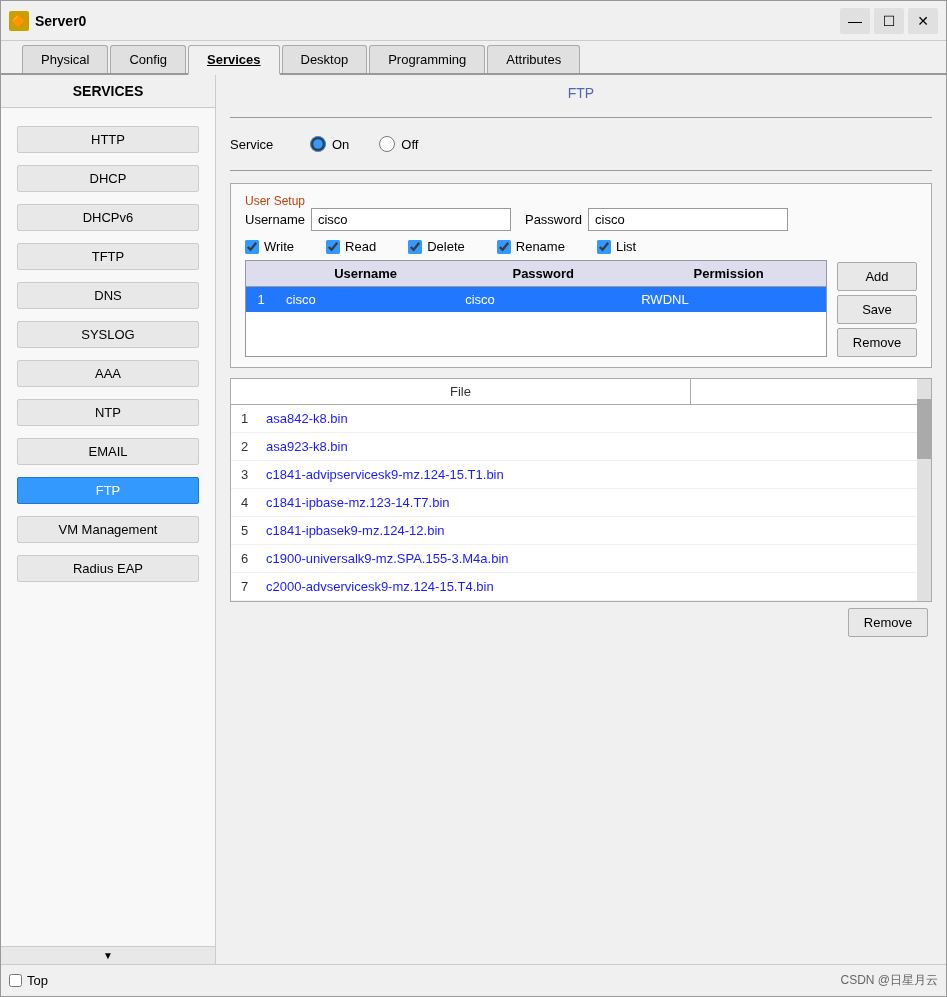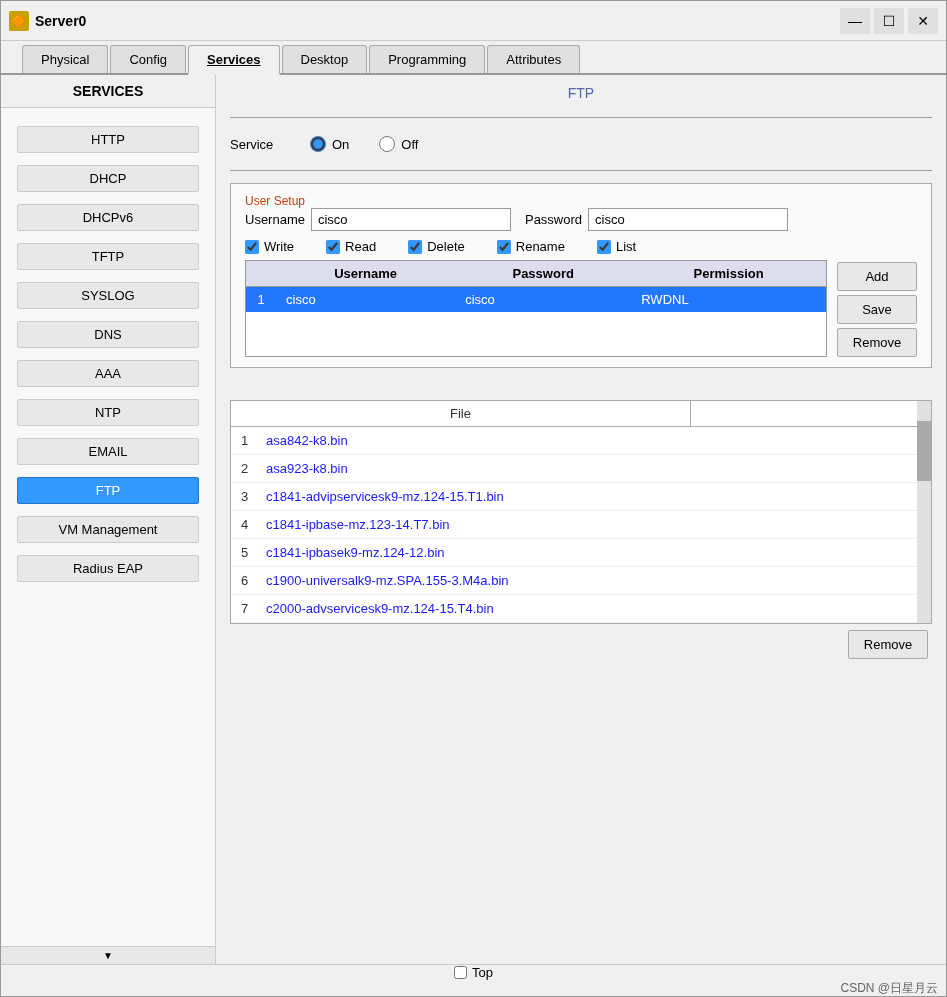--- a/index.html
+++ b/index.html
@@ -377,21 +377,20 @@
 
     
     .bottom-bar {
       height: 32px;
       background: #f0f0f0;
       border-top: 1px solid #ccc;
       display: flex;
       align-items: center;
       padding: 0 8px;
       flex-shrink: 0;
-      flex-direction: column;
     }
     .bottom-checkbox-row {
       display: flex;
       align-items: center;
       gap: 5px;
     }
     .bottom-right-text {
       margin-left: auto;
       font-size: 12px;
       color: #666;
@@ -429,22 +428,22 @@
   <div class="main-content">
 
     <div class="sidebar">
       <div class="sidebar-header">SERVICES</div>
       <div class="sidebar-scroll">
         <div style="height:6px;"></div>
         <div class="sidebar-item">HTTP</div>
         <div class="sidebar-item">DHCP</div>
         <div class="sidebar-item">DHCPv6</div>
         <div class="sidebar-item">TFTP</div>
+        <div class="sidebar-item">DNS</div>
         <div class="sidebar-item">SYSLOG</div>
-        <div class="sidebar-item">DNS</div>
         <div class="sidebar-item">AAA</div>
         <div class="sidebar-item">NTP</div>
         <div class="sidebar-item">EMAIL</div>
         <div class="sidebar-item active">FTP</div>
         <div class="sidebar-item">VM Management</div>
         <div class="sidebar-item">Radius EAP</div>
         <div style="height:6px;"></div>
       </div>
       <div class="sidebar-scroll-btn">▼</div>
     </div>
@@ -529,21 +528,21 @@
             </table>
           </div>
           <div class="table-actions">
             <button class="action-btn">Add</button>
             <button class="action-btn">Save</button>
             <button class="action-btn">Remove</button>
           </div>
         </div>
       </div>
 
-      <div style="position:relative;margin-top:22px;">
+      <div style="position:relative;">
         <div class="file-list-container">
           <div class="file-list-header">
             <div class="file-col-file">File</div>
             <div class="file-col-extra"></div>
           </div>
           <div class="file-list-scroll">
             <div class="file-list-row">
               <span class="file-row-num">1</span>
               <span class="file-row-name">asa842-k8.bin</span>
             </div>

